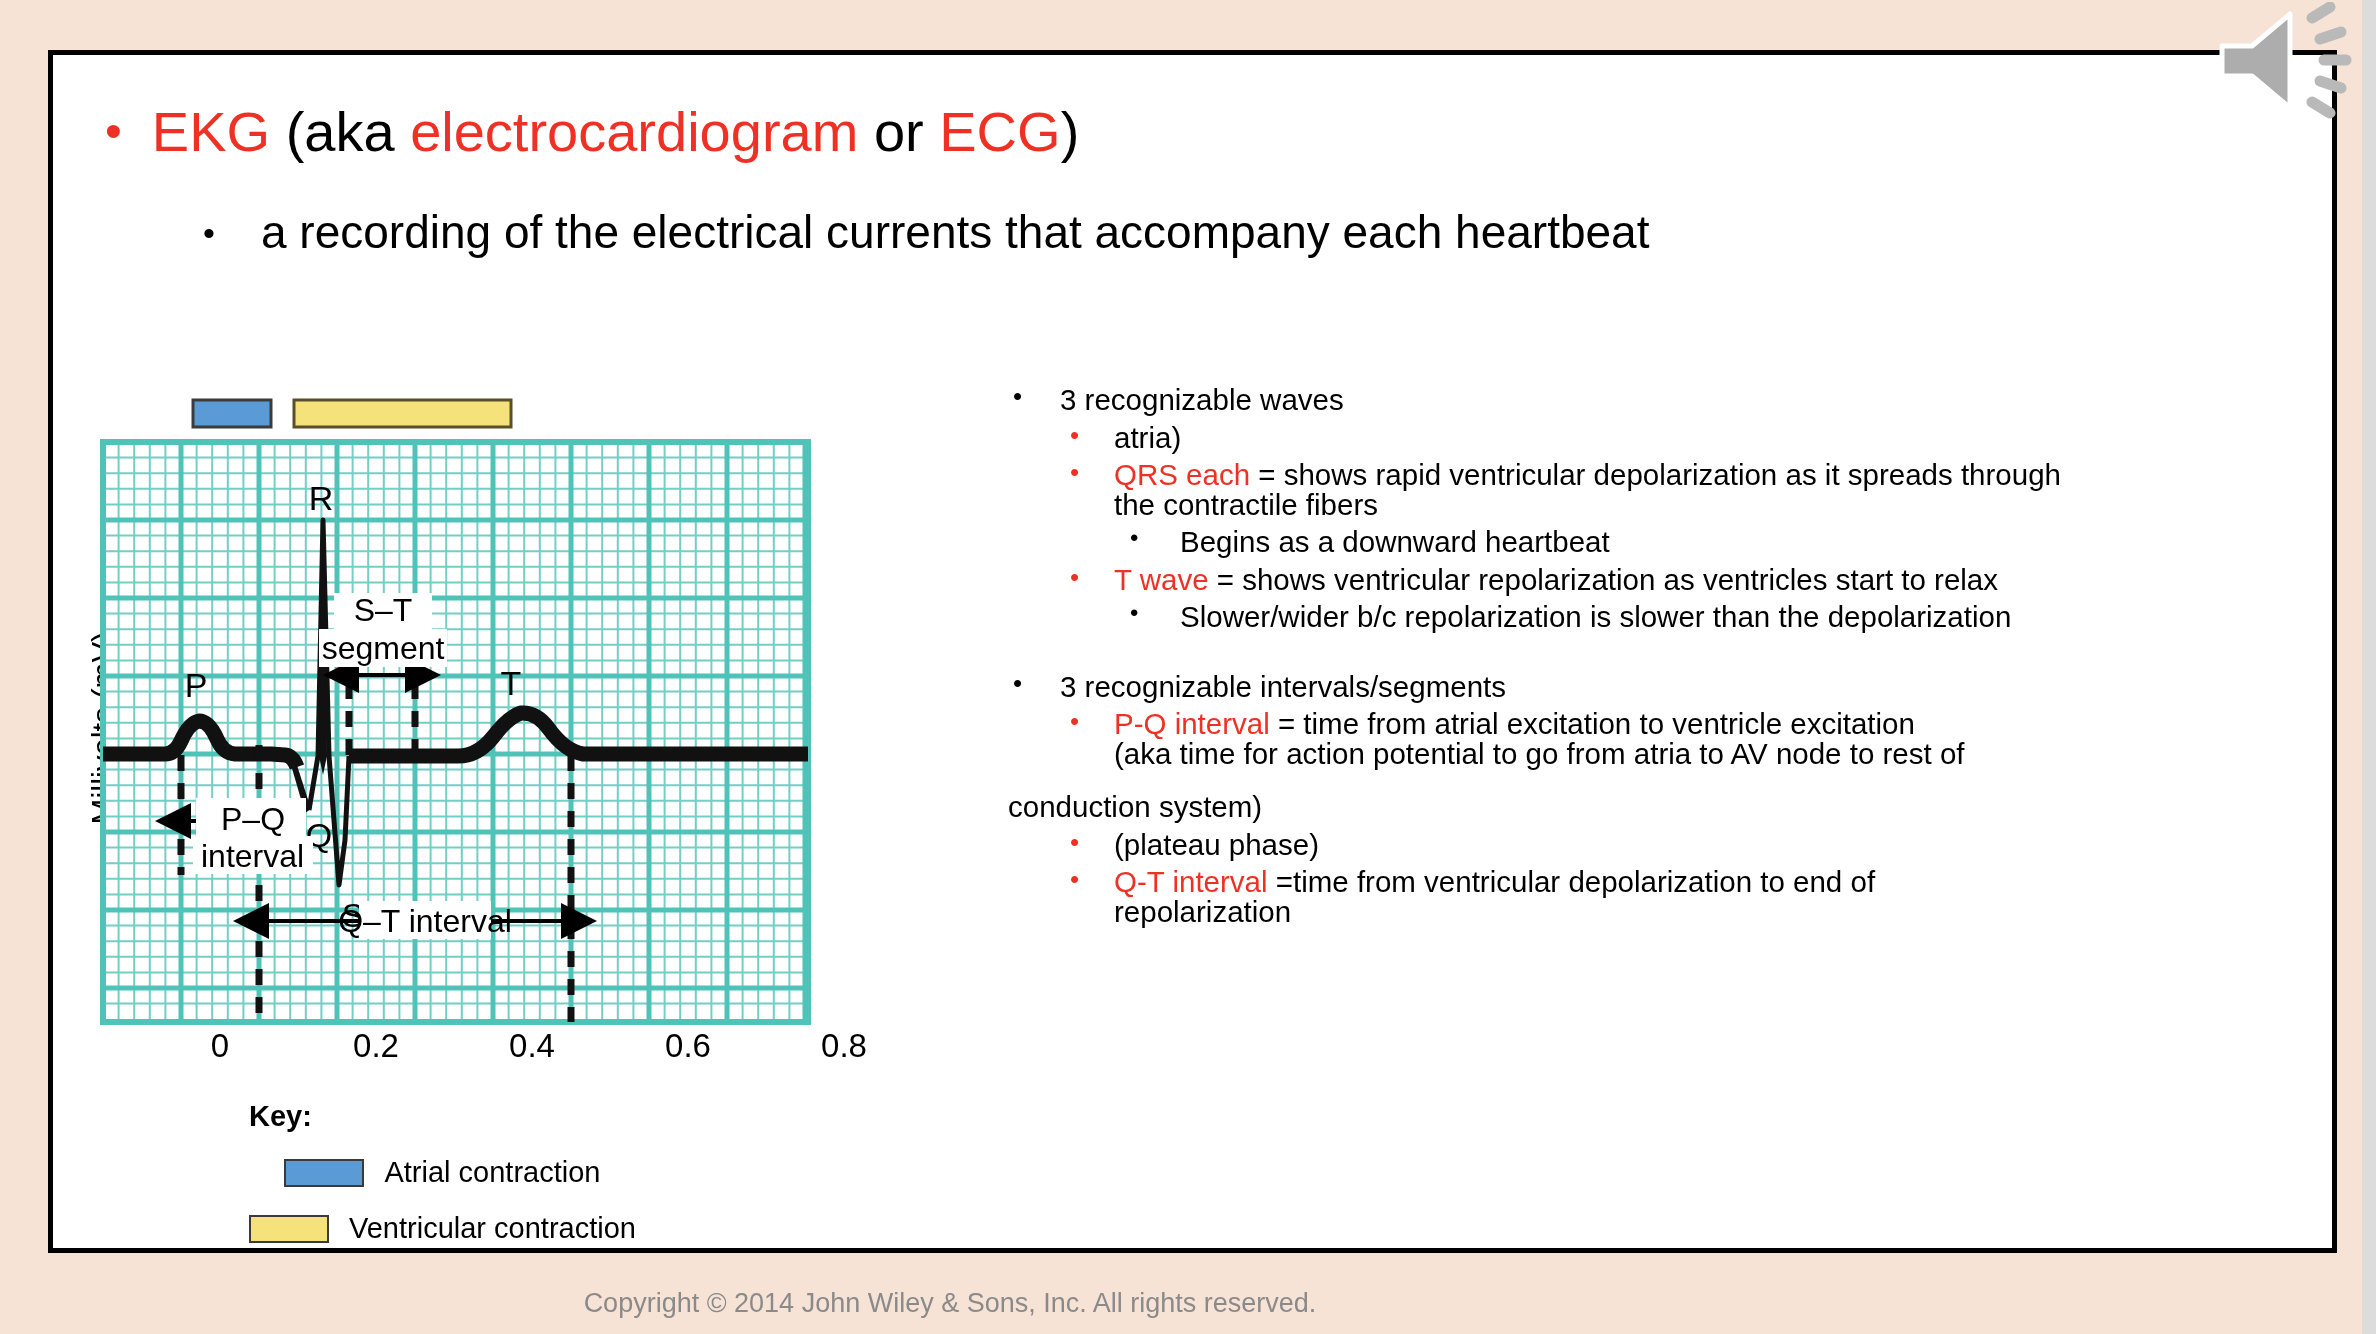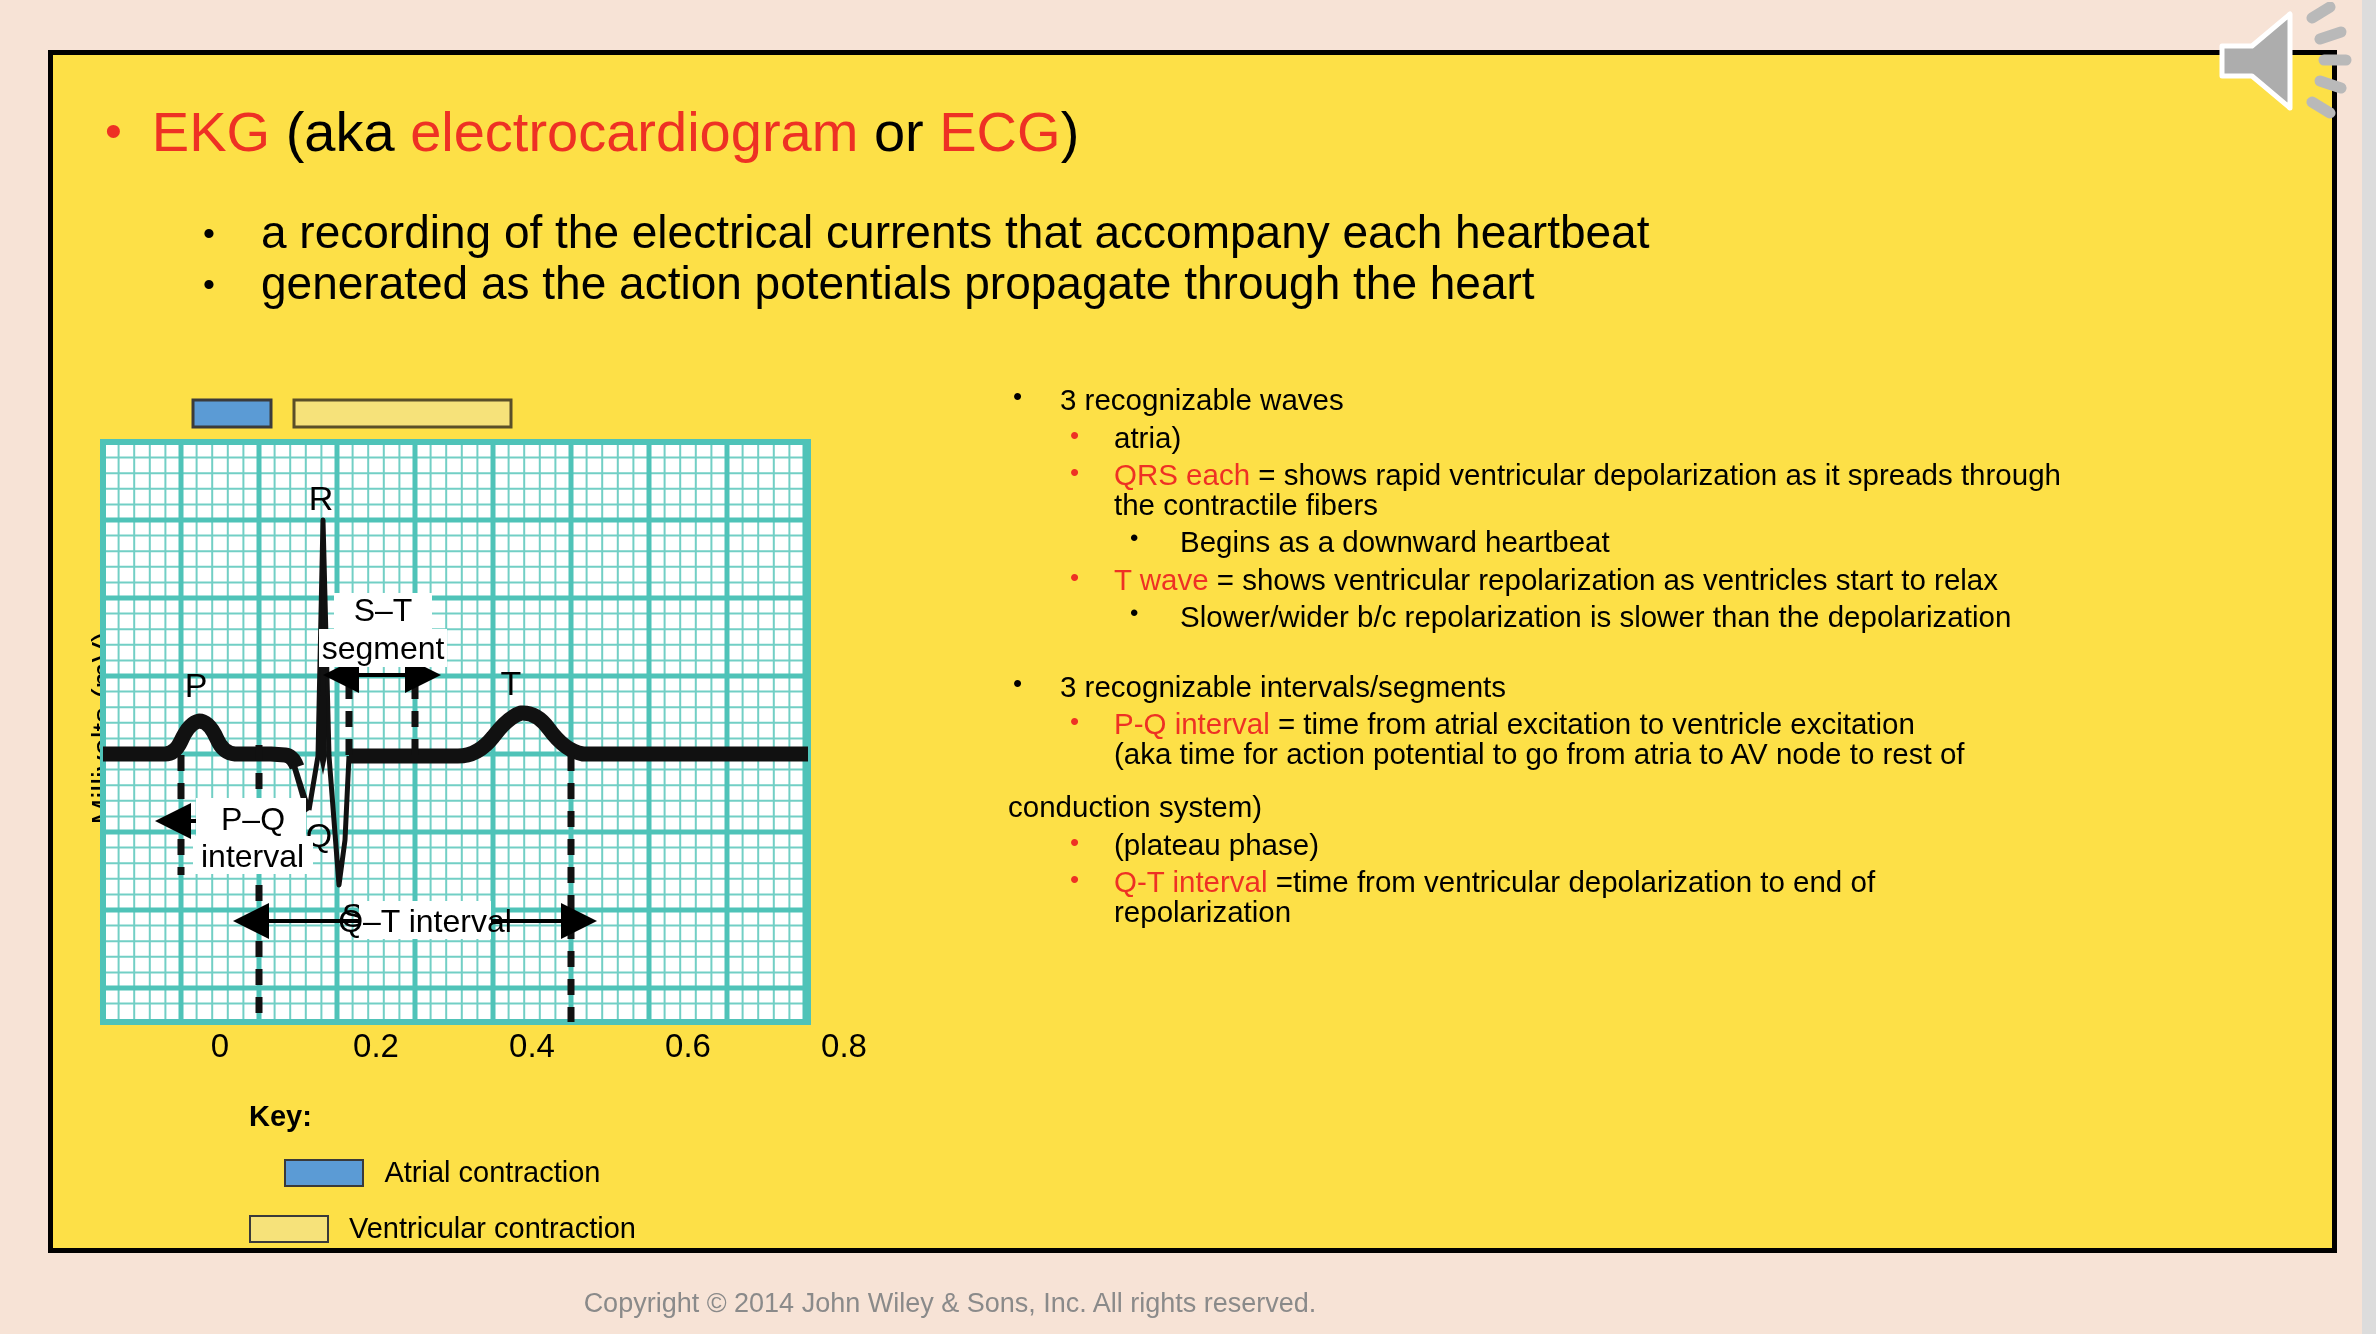--- a/index.html
+++ b/index.html
@@ -26,21 +26,21 @@
     top: 0; right: 0;
     width: 14px; height: 1334px;
     background: #DCDCDC;
   }
   #content-box {
     position: absolute;
     left: 48px;
     top: 50px;
     width: 2289px;
     height: 1203px;
-    background: #fde047;
+    background: #ffffff;
     border: 5px solid #000000;
     box-sizing: border-box;
   }
 
   
   #speaker-icon {
     position: absolute;
     right: 14px;
     top: 2px;
     width: 150px;
@@ -213,23 +213,20 @@
   </div>
 
   <div id="content-box">
 
     <div id="title-line" class="txt">
       <span class="bullet">•</span><span class="red">EKG</span><span> (aka </span><span class="red">electrocardiogram</span><span> or </span><span class="red">ECG</span><span>)</span>
     </div>
 
     <div id="sub1" class="txt">
       <span class="sub-bullet">•</span><span>a recording of the electrical currents that accompany each heartbeat</span>
-    </div>
-    <div id="sub2" class="txt">
-      <span class="sub-bullet">•</span><span>generated as the action potentials propagate through the heart</span>
     </div>
 
     <div id="right-col" class="txt">
 
       <div class="lvl1">
         <span class="b">•</span>
         <span>3 recognizable waves</span>
       </div>
 
       <div class="lvl2">

